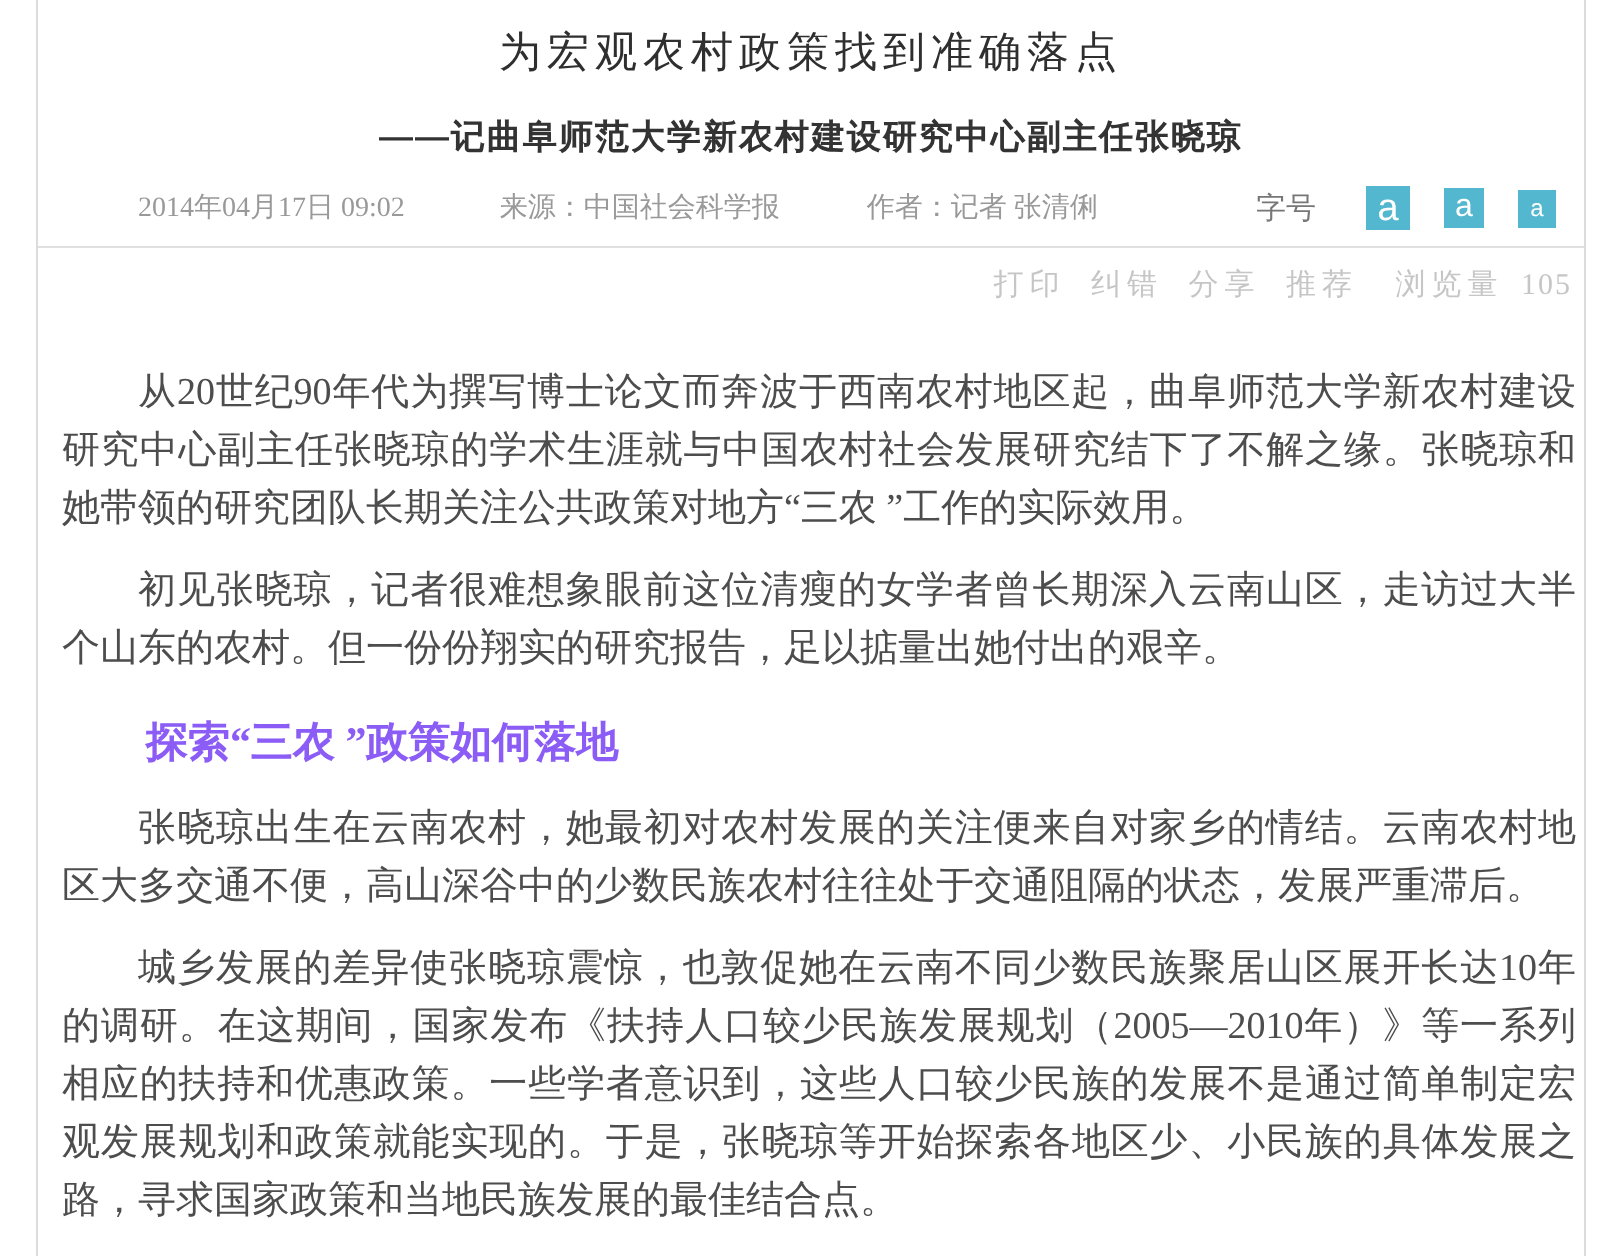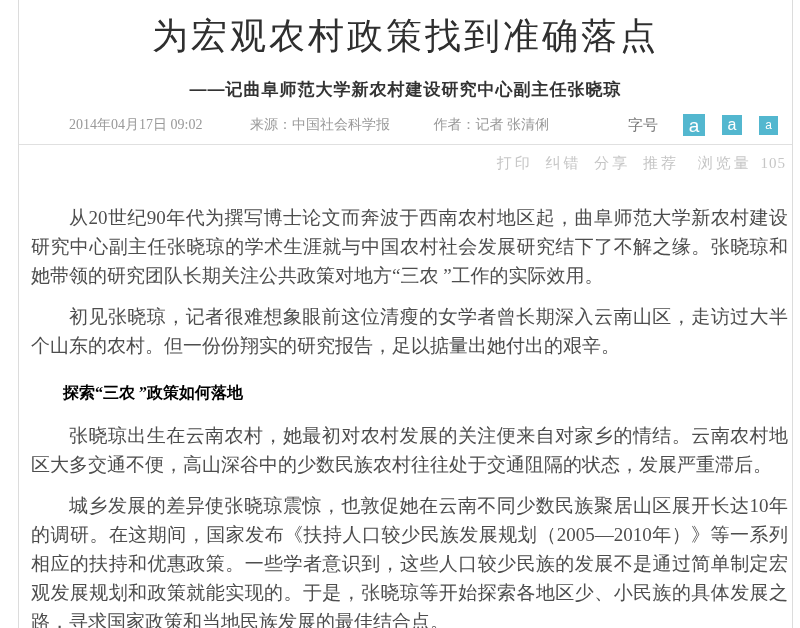--- a/index.html
+++ b/index.html
@@ -22,21 +22,21 @@
     box-sizing: border-box;
     background: #ffffff;
   }
   .header {
     text-align: center;
     border-bottom: 1px solid #e0e0e0;
   }
   .article-title {
     margin: 0;
     padding-top: 12px;
-    font-size: 36px;
+    font-size: 21px;
     letter-spacing: 3px;
     font-weight: normal;
     color: #2f2f2f;
     font-family: "Liberation Serif", "DejaVu Serif", serif;
   }
   .article-subtitle {
     margin-top: 17px;
     font-size: 17px;
     font-weight: bold;
     letter-spacing: 1px;
@@ -96,23 +96,23 @@
     line-height: 29px;
     color: #4d4d4d;
     text-align: justify;
   }
   .article p {
     margin: 0 0 12px 0;
     text-indent: 2em;
   }
   .article h2 {
     margin: 18px 0 14px 0;
-    font-size: 16px;
+    font-size: 21px;
     font-weight: bold;
-    color: #000000;
+    color: #8b5cf6;
     text-indent: 2em;
     font-family: "Liberation Serif", "DejaVu Serif", serif;
   }
 </style>
 </head>
 <body>
 
 <div class="page-box">
 
   <div class="header">

